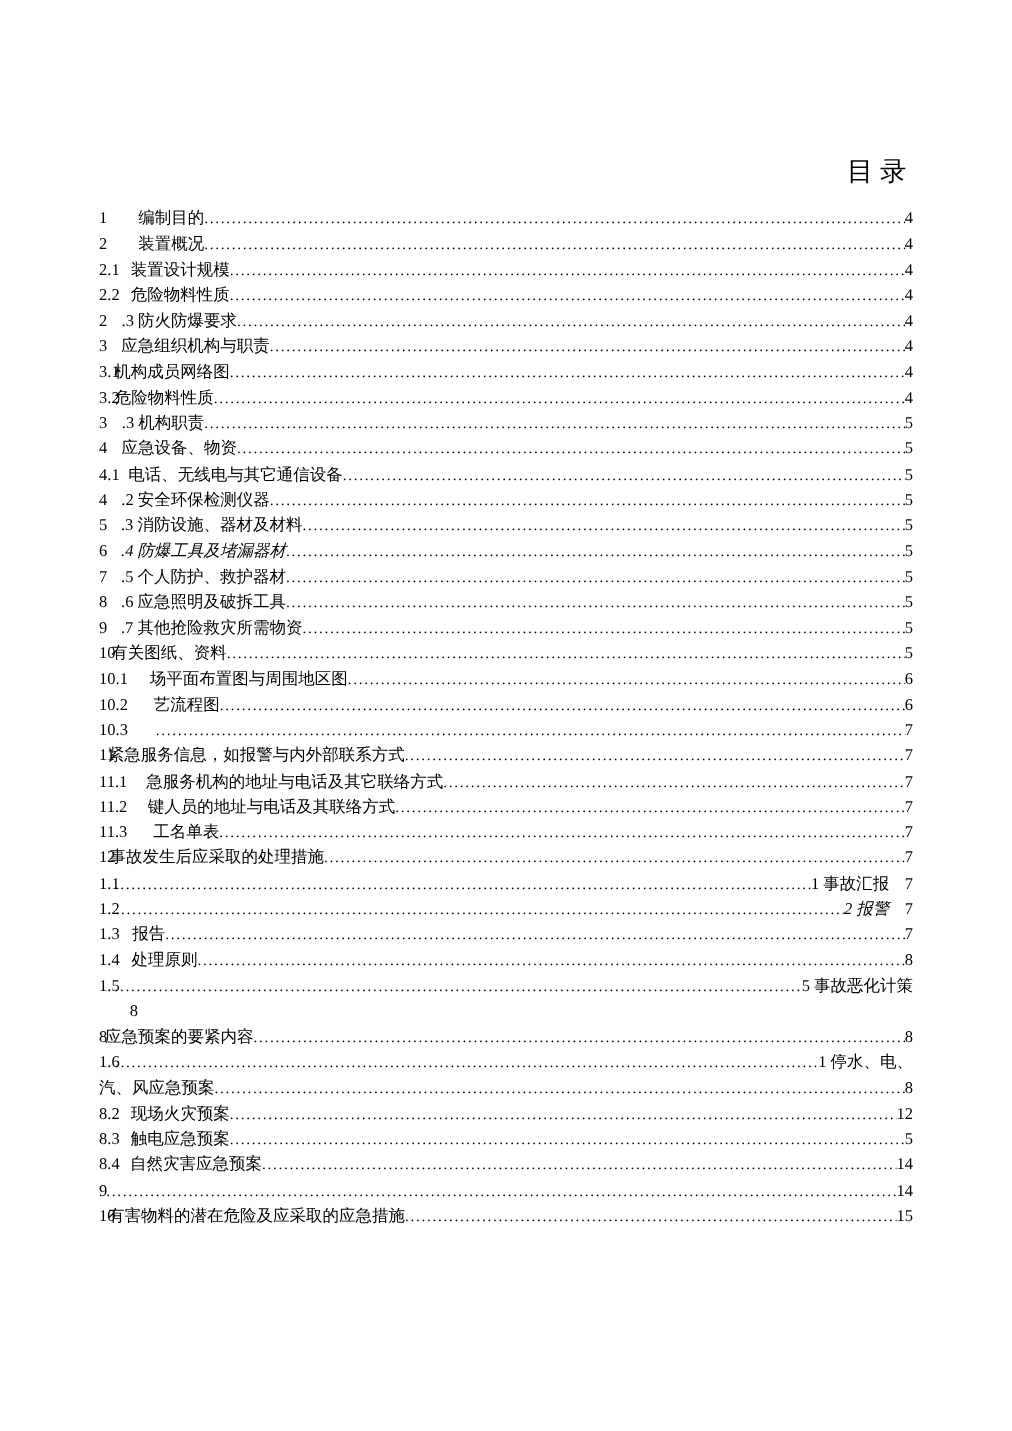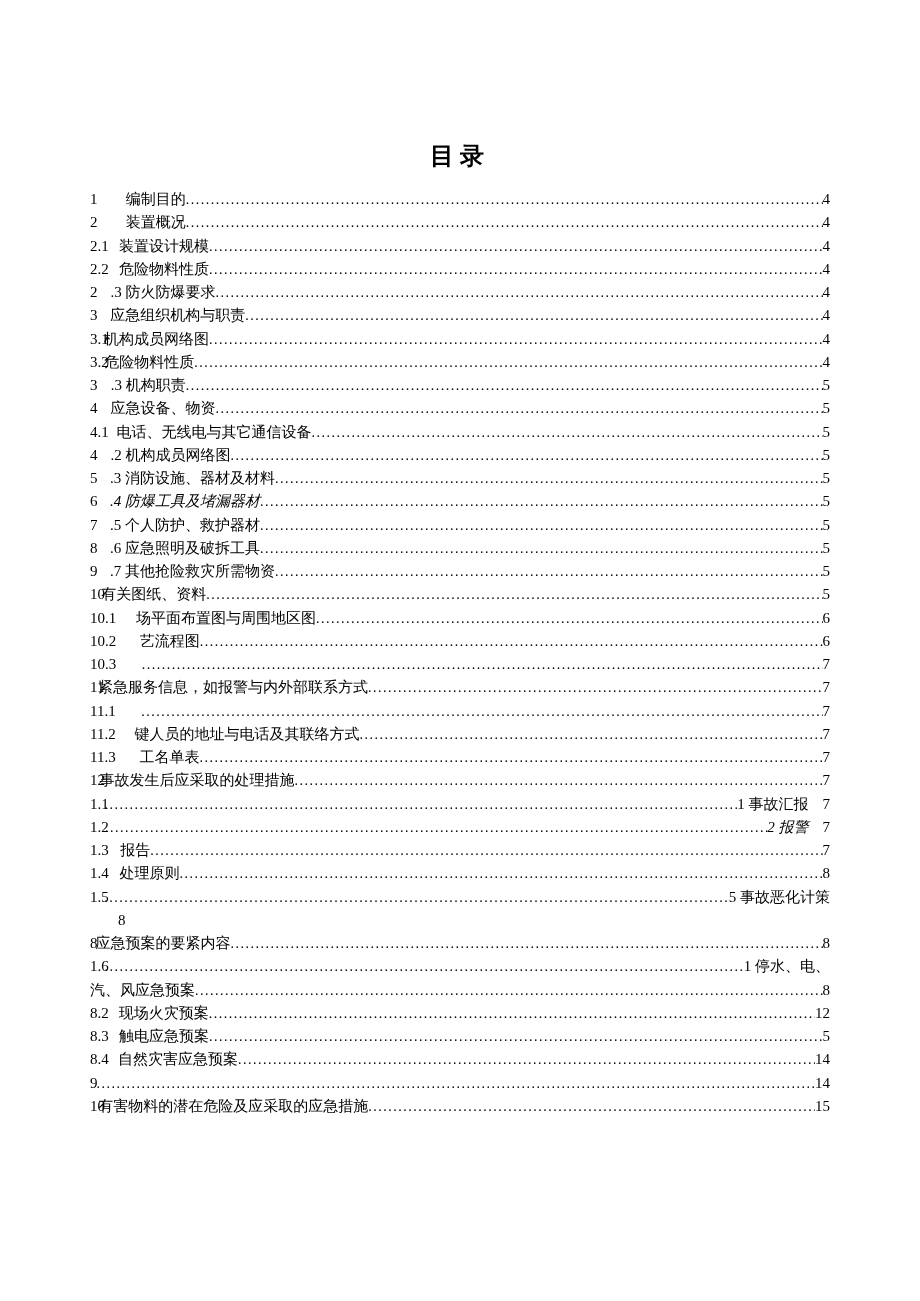--- a/index.html
+++ b/index.html
@@ -11,23 +11,23 @@
     font-size: 15px;
   }
   .page {
     width: 920px;
     min-height: 1301px;
     box-sizing: border-box;
     padding: 140px 90px 60px 90px;
     position: relative;
   }
   .title {
-    text-align: center;
+    text-align: right;
     font-size: 24px;
-    font-weight: bold;
+    font-weight: normal;
     margin-bottom: 16px;
     letter-spacing: 6px;
   }
   .toc-row {
     display: flex;
     align-items: baseline;
     line-height: 1.55;
     white-space: nowrap;
   }
   .toc-num {
@@ -136,21 +136,21 @@
       <div class="toc-row">
         <span class="toc-num">4.1</span>
         <span>　</span>
         <span class="toc-label">电话、无线电与其它通信设备 </span>
         <span class="toc-leader"></span>
         <span class="toc-page">5</span>
       </div>
       <div class="toc-row">
         <span class="toc-num">4</span>
         <span>　</span>
-        <span class="toc-label">.2 机构成员网络图</span>
+        <span class="toc-label">.2 安全环保检测仪器</span>
         <span class="toc-leader"></span>
         <span class="toc-page">5</span>
       </div>
       <div class="toc-row">
         <span class="toc-num">5</span>
         <span>　</span>
         <span class="toc-label">.3 消防设施、器材及材料</span>
         <span class="toc-leader"></span>
         <span class="toc-page">5</span>
       </div>
@@ -210,20 +210,21 @@
       </div>
       <div class="toc-row">
         <span class="toc-num">11 </span>
         <span class="toc-label">紧急服务信息，如报警与内外部联系方式</span>
         <span class="toc-leader"></span>
         <span class="toc-page">7</span>
       </div>
       <div class="toc-row">
         <span class="toc-num">11.1</span>
         <span>　　</span>
+        <span class="toc-label">急服务机构的地址与电话及其它联络方式</span>
         <span class="toc-leader"></span>
         <span class="toc-page">7</span>
       </div>
       <div class="toc-row">
         <span class="toc-num">11.2</span>
         <span>　　</span>
         <span class="toc-label">键人员的地址与电话及其联络方式</span>
         <span class="toc-leader"></span>
         <span class="toc-page">7</span>
       </div>

